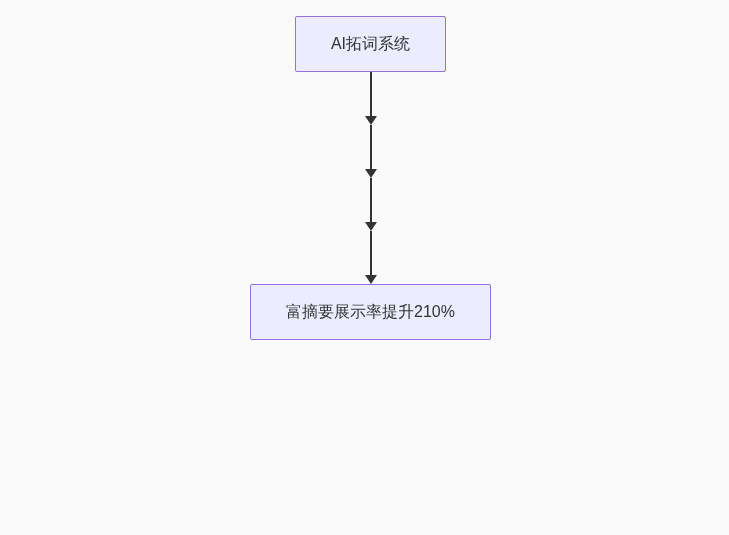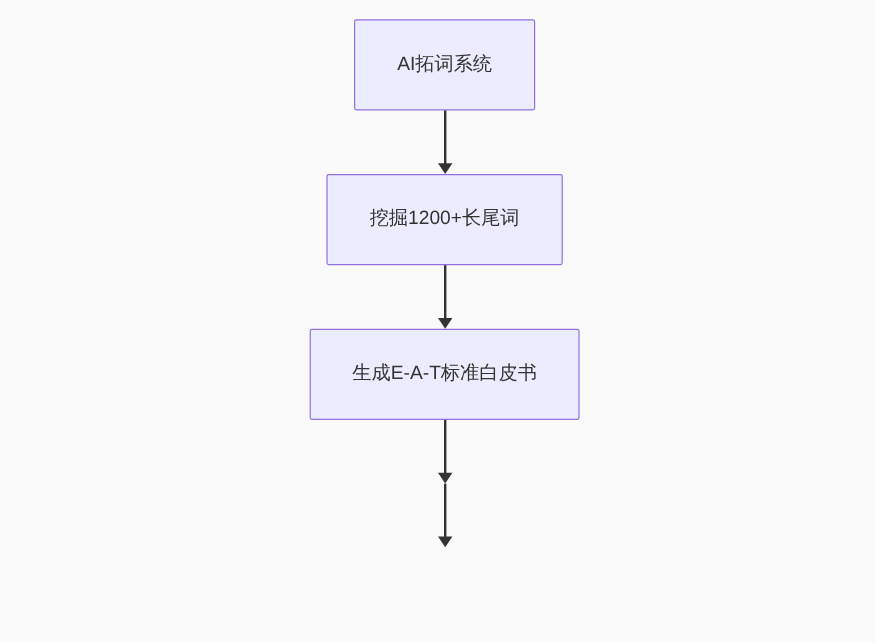--- a/index.html
+++ b/index.html
@@ -25,21 +25,21 @@
     display: flex;
     flex-direction: column;
     align-items: center;
     transform: translateX(6px);
   }
   .node {
     box-sizing: border-box;
     background: var(--node-fill, #ECECFF);
     border: 1px solid var(--node-border, #9370DB);
     border-radius: 2px;
-    padding: 27px 35px;
+    padding: 17px 35px;
     font-size: 16px;
     line-height: 20px;
     color: var(--text-color, #333333);
     white-space: nowrap;
     flex: 0 0 auto;
   }
   .arrow {
     flex: 0 0 auto;
     height: 53px;
     display: flex;
@@ -63,28 +63,27 @@
 </head>
 <body>
 
 <div class="canvas">
   <div class="flow" id="flow">
       <div class="node"><span>AI拓词系统</span></div>
       <div class="arrow">
         <div class="line"></div>
         <div class="head"></div>
       </div>
-      <div class="node"><span>挖掘1200+长尾词</span></div>
-      <div class="arrow">
-        <div class="line"></div>
-        <div class="head"></div>
-      </div>
-      <div class="node"><span>生成E-A-T标准白皮书</span></div>
       <div class="arrow">
         <div class="line"></div>
         <div class="head"></div>
       </div>
       <div class="arrow">
         <div class="line"></div>
         <div class="head"></div>
       </div>
+      <div class="arrow">
+        <div class="line"></div>
+        <div class="head"></div>
+      </div>
+      <div class="node"><span>富摘要展示率提升210%</span></div>
     </div>
 </div>
 
 </body></html>

